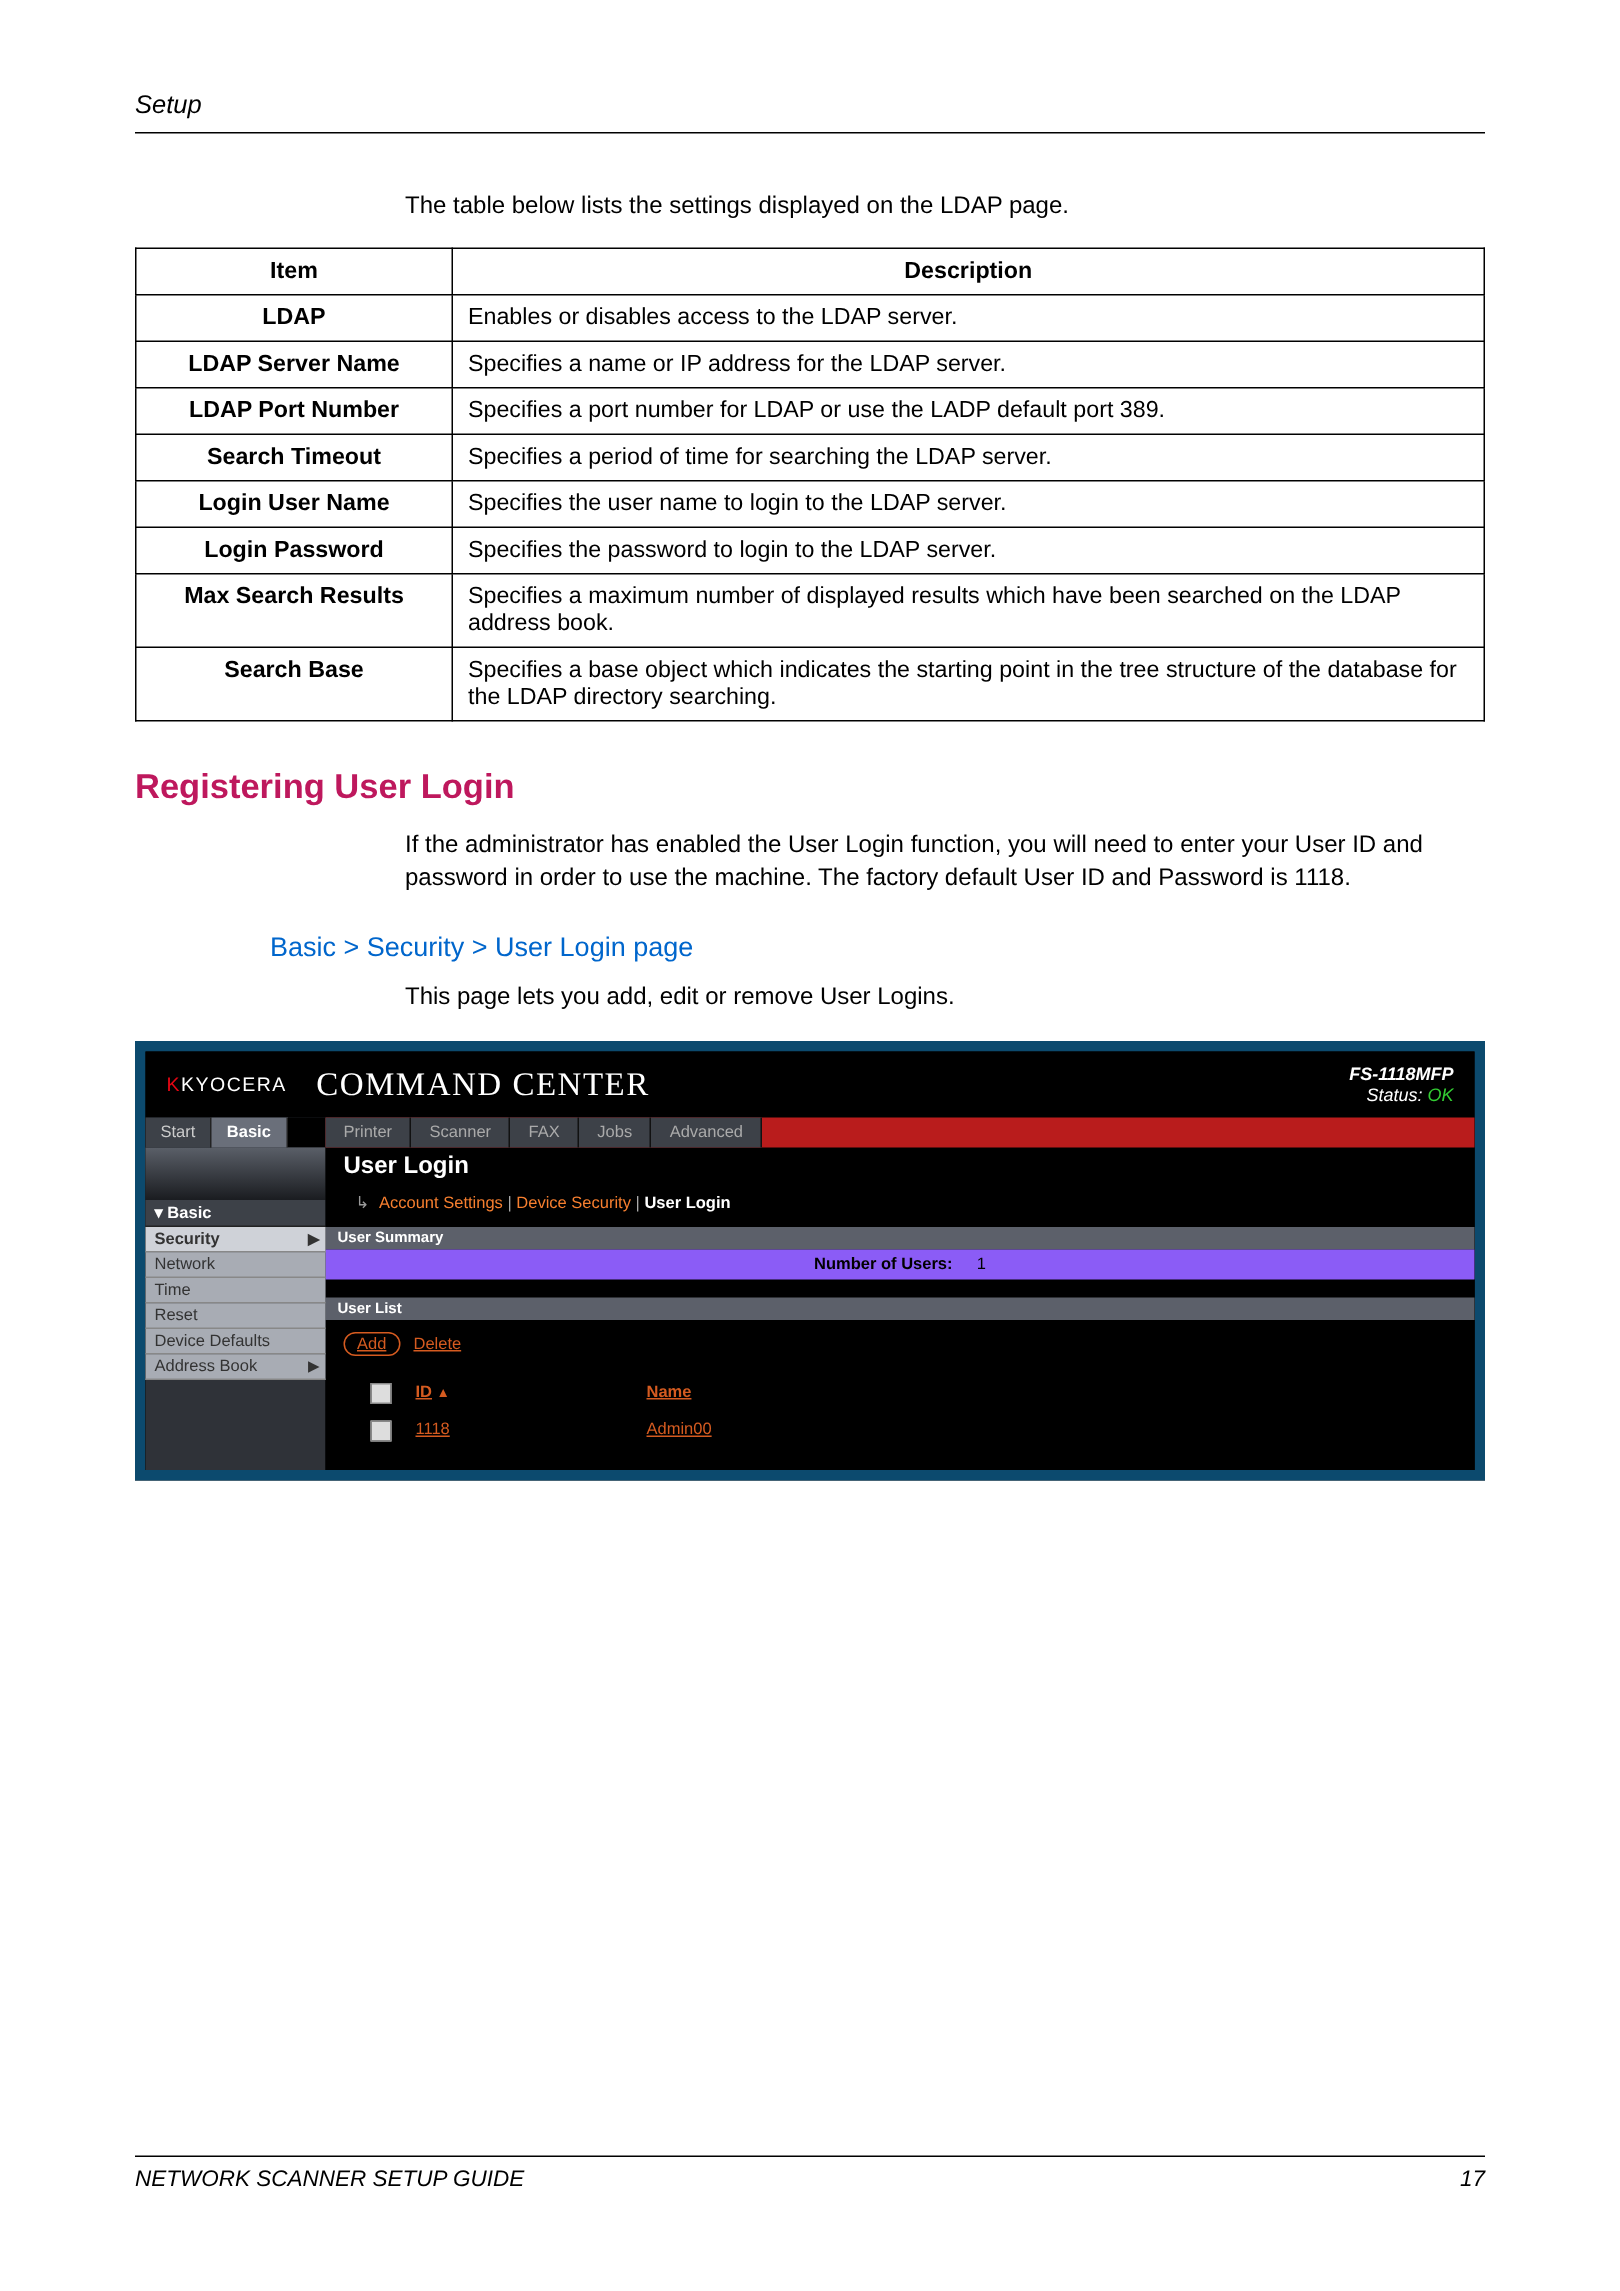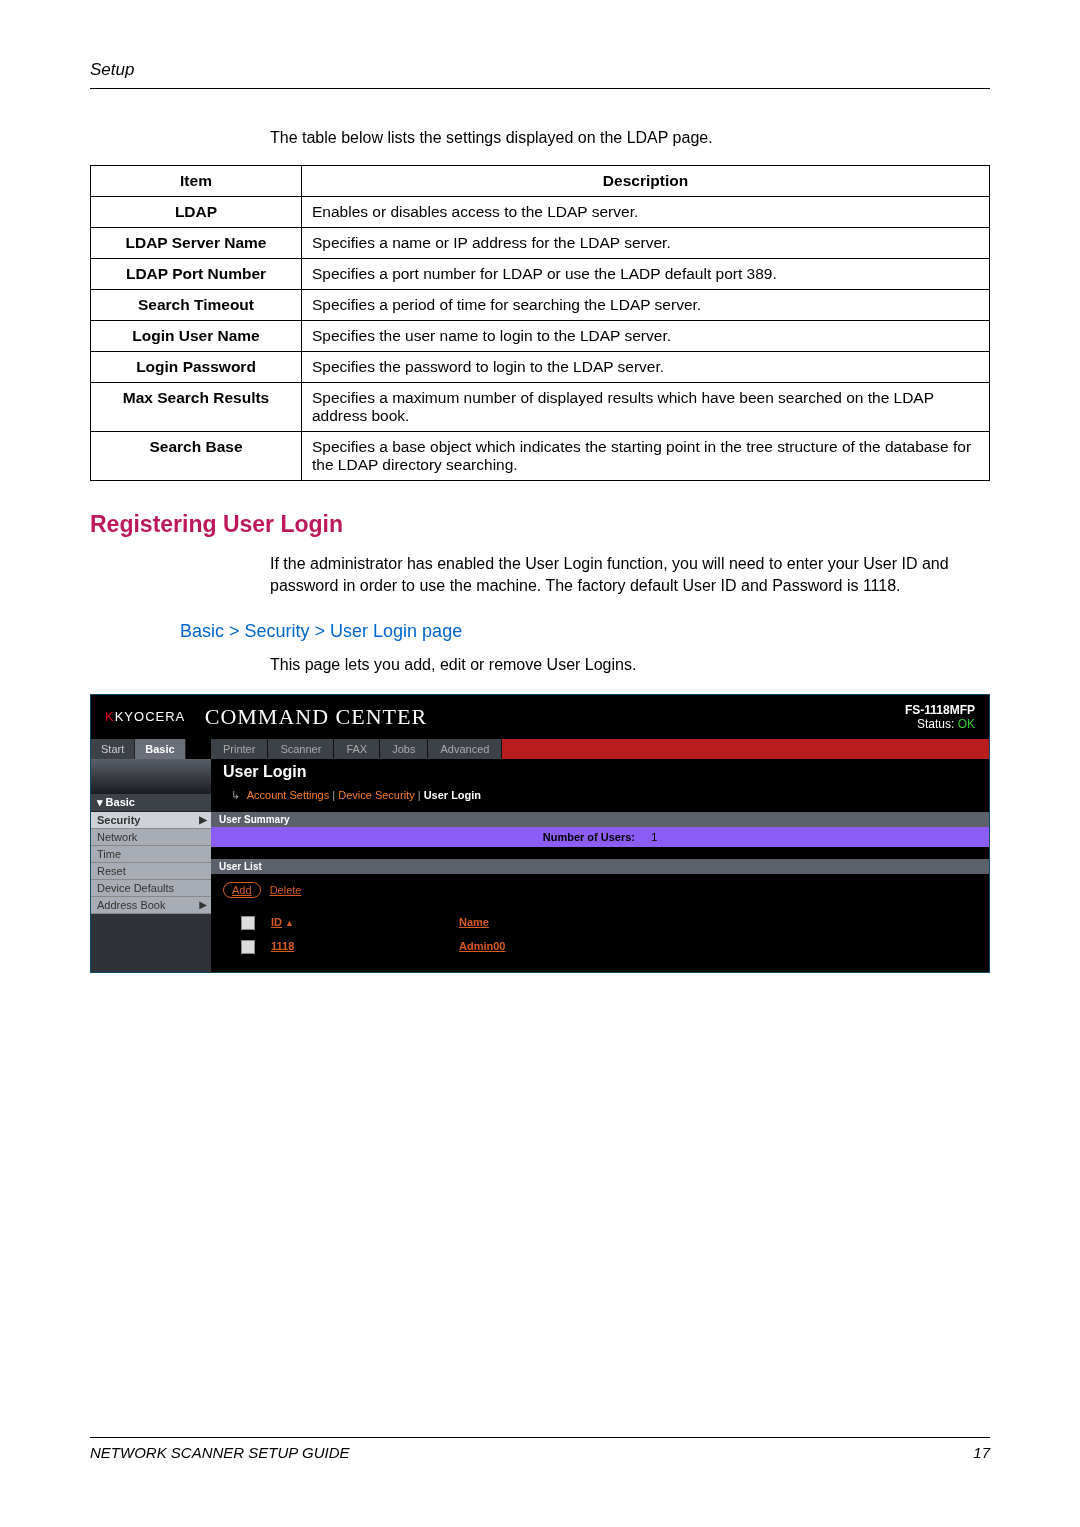--- a/index.html
+++ b/index.html
@@ -68,21 +68,21 @@
   }
   .para-block {
     margin-left: 180px;
     font-size: 16px;
     line-height: 1.35;
   }
 
   
   .screenshot {
     margin: 18px 0 0 0;
-    border: 1px solid #0c4a6e;
+    border: 7px solid #0c4a6e;
     width: 900px;
     box-sizing: border-box;
     background: #000;
     font-size: 12px;
   }
   .ss-header {
     background: #000;
     color: #fff;
     display: flex;
     align-items: center;
@@ -99,20 +99,21 @@
     vertical-align: 3px;
     font-family: Arial, sans-serif;
   }
   .ss-logo .brand .red {
     color: #e30613;
   }
   .ss-status {
     margin-left: auto;
     text-align: right;
     font-size: 12px;
+    font-style: italic;
   }
   .ss-status .ok { color: #3c3; }
 
   .ss-body {
     display: flex;
     background: #000;
   }
   .ss-left {
     width: 120px;
     background: #2f3238;
@@ -235,31 +236,30 @@
   }
   .ss-table {
     padding: 6px 12px 12px 30px;
   }
   .ss-th-row, .ss-td-row {
     display: flex;
     font-size: 11px;
     padding: 4px 0;
   }
   .ss-col-chk { width: 30px; }
-  .ss-col-id { width: 188px; }
+  .ss-col-id { width: 154px; }
   .ss-col-name { flex: 1; }
   .ss-th-row .hdr {
     color: #d55b20;
     text-decoration: underline;
     font-weight: bold;
   }
   .ss-td-row .val {
     color: #d55b20;
     text-decoration: underline;
-    font-weight: bold;
   }
   .ss-chkbox {
     width: 12px; height: 12px;
     border: 1px solid #888;
     background: #ddd;
     display: inline-block;
   }
   .ss-sort { color: #d55b20; font-size: 9px; margin-left: 3px; }
 
   .footer {

